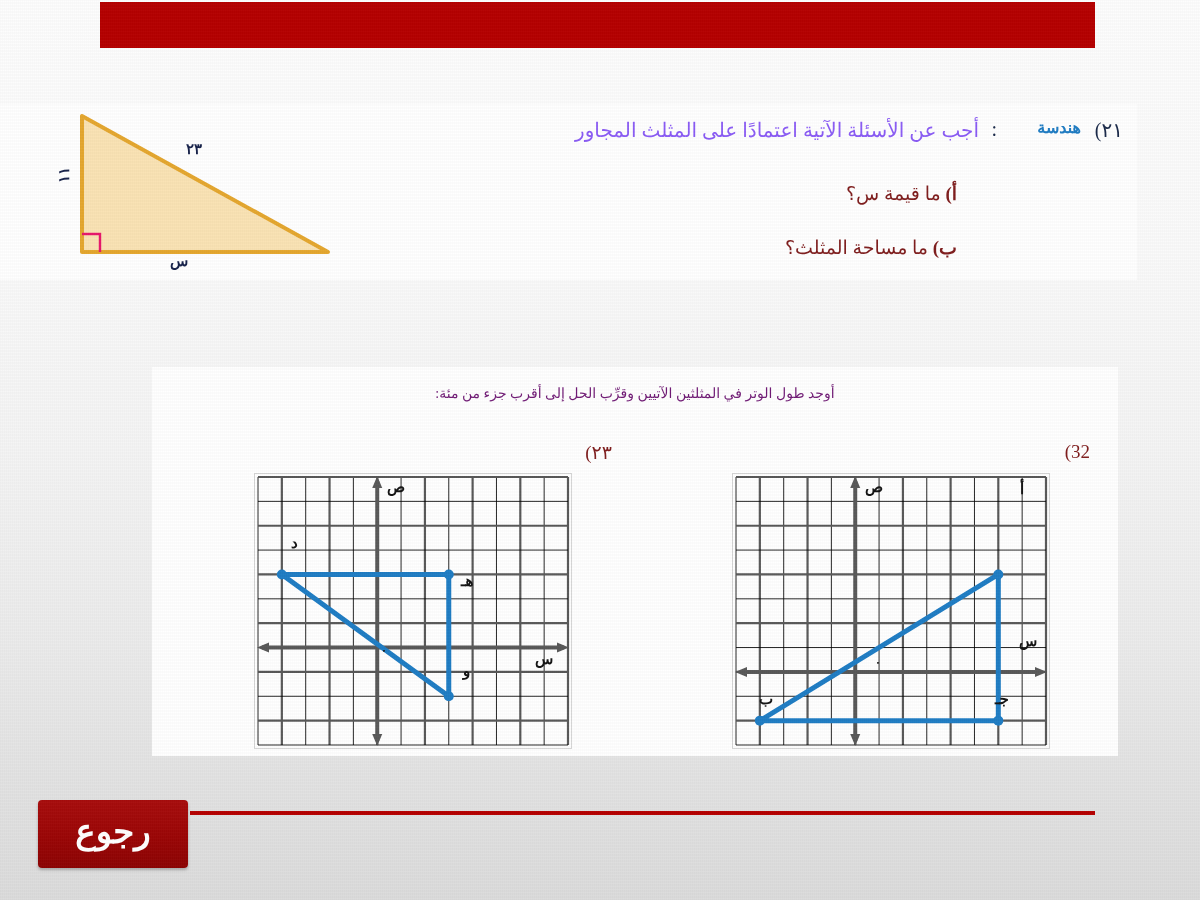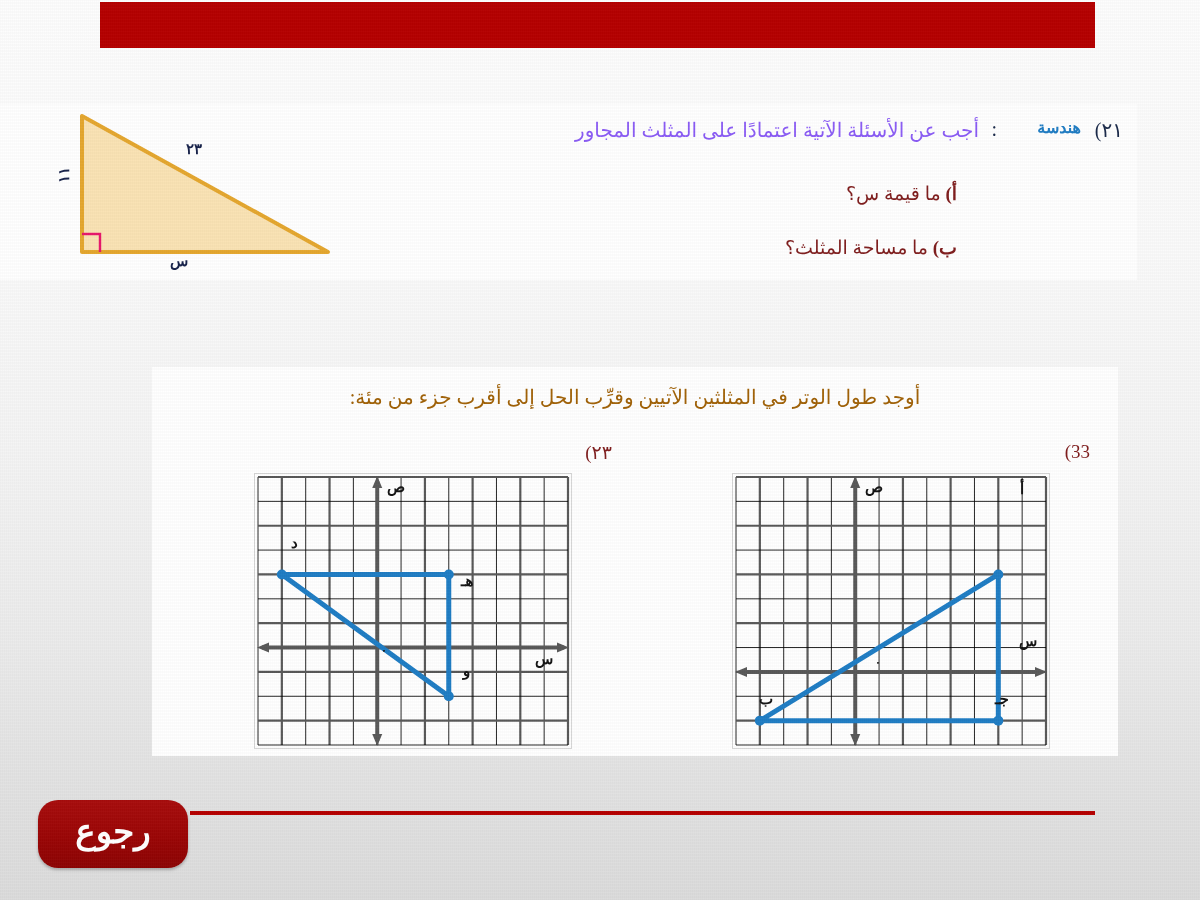--- a/index.html
+++ b/index.html
@@ -111,22 +111,22 @@
   #lower-panel {
     position: absolute;
     left: 152px; top: 367px;
     width: 966px; height: 389px;
     background: #ffffff;
   }
   #lower-prompt {
     position: absolute;
     top: 18px; right: 30px; left: 30px;
     text-align: center;
-    font-size: 20px;
-    color: #a16207;
+    font-size: 14px;
+    color: #701a75;
     white-space: nowrap;
   }
 
   
   .graph-block { position: absolute; top: 84px; }
   #graph22-block { right: 22px; }
   #graph23-block { right: 500px; }
 
   .graph-number {
     position: absolute;
@@ -161,21 +161,21 @@
     color: #141414;
     white-space: nowrap;
   }
 
   
   #back-button {
     position: absolute;
     left: 38px; top: 800px;
     width: 150px; height: 68px;
     background: linear-gradient(180deg,#a80d0d 0%, #9b0606 55%, #8d0404 100%);
-    border-radius: 20px;
+    border-radius: 4px;
     box-shadow: 0 2px 3px rgba(0,0,0,.25);
     display: flex;
     align-items: center;
     justify-content: center;
     cursor: pointer;
   }
   #back-button-label {
     color: #ffffff;
     font-size: 34px;
     font-weight: bold;
@@ -227,21 +227,21 @@
     <span class="fig21-label" id="fig21-lbl-11">١١</span>
     <span class="fig21-label" id="fig21-lbl-23">٢٣</span>
     <span class="fig21-label" id="fig21-lbl-s">س</span>
   </div>
 
   <div id="lower-panel">
 
     <div id="lower-prompt">أوجد طول الوتر في المثلثين الآتيين وقرِّب الحل إلى أقرب جزء من مئة:</div>
 
     <div class="graph-block" id="graph22-block">
-      <span class="graph-number" id="graph22-number">33)</span>
+      <span class="graph-number" id="graph22-number">32)</span>
 
       <div class="graph-frame" id="graph22-frame">
         <svg width="316" height="274" viewBox="0 0 316 274">
           <g id="g22-grid">
               <line x1="3" y1="271" x2="3" y2="3" stroke="#000000" stroke-width="1" stroke-opacity="0.85"></line>
               <line x1="26.846153846153847" y1="271" x2="26.846153846153847" y2="3" stroke="#595959" stroke-width="2.2" stroke-opacity="1"></line>
               <line x1="50.69230769230769" y1="271" x2="50.69230769230769" y2="3" stroke="#000000" stroke-width="1" stroke-opacity="0.85"></line>
               <line x1="74.53846153846155" y1="271" x2="74.53846153846155" y2="3" stroke="#595959" stroke-width="2.2" stroke-opacity="1"></line>
               <line x1="98.38461538461539" y1="271" x2="98.38461538461539" y2="3" stroke="#000000" stroke-width="1" stroke-opacity="0.85"></line>
               <line x1="122.23076923076923" y1="271" x2="122.23076923076923" y2="3" stroke="#595959" stroke-width="2.2" stroke-opacity="1"></line>

